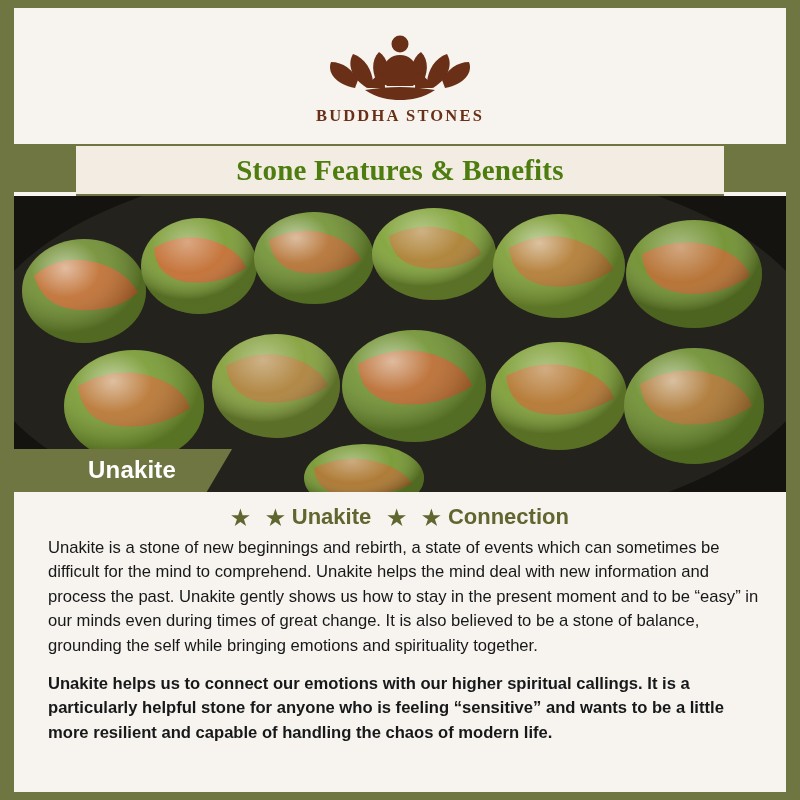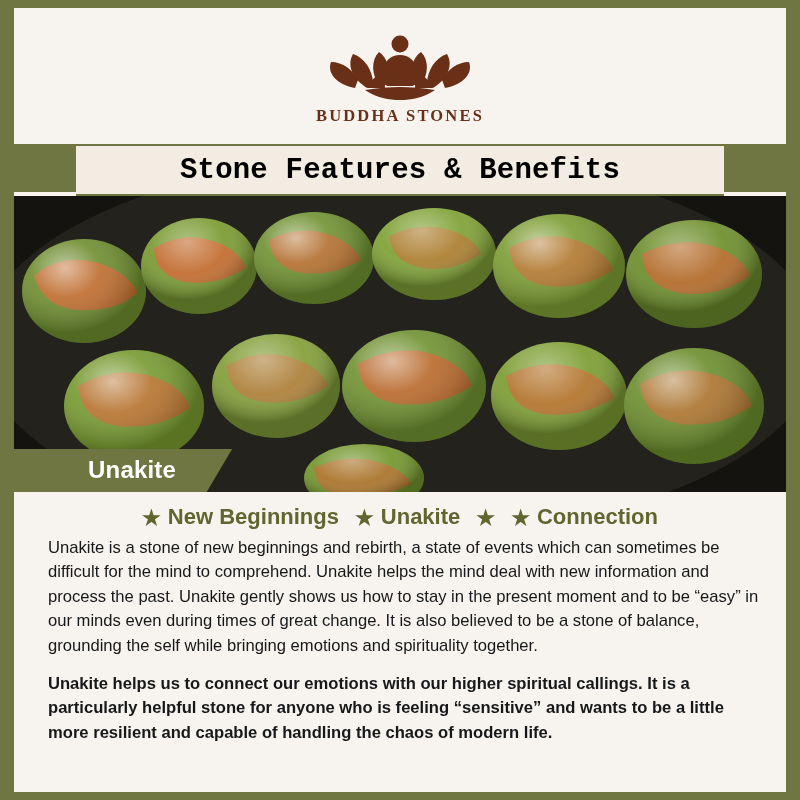--- a/index.html
+++ b/index.html
@@ -91,24 +91,24 @@
   .title-band .side-line {
     position: absolute;
     top: -2px;
     height: 48px;
     width: 62px;
     background: #6f7641;
   }
   .title-band .side-line.left { left: -62px; }
   .title-band .side-line.right { right: -62px; }
   .title-text {
-    font-family: Liberation Mono, monospace;
+    font-family: Liberation Serif, serif;
     font-weight: bold;
     font-size: 29px;
-    color: #000000;
+    color: #4d7c0f;
     letter-spacing: 0.2px;
     text-align: right;
   }
   
   .photo {
     position: relative;
     width: 772px;
     height: 296px;
     overflow: hidden;
     background: #1d1c18;
@@ -287,21 +287,20 @@
             <ellipse cx="350" cy="282" rx="60" ry="34" fill="url(#gloss2)"></ellipse>
           </g>
         </g>
       </svg>
       <div class="stone-label">Unakite</div>
     </div>
 
     <div class="benefits">
       <div class="benefit">
         <span class="star">★</span>
-        <span>New Beginnings</span>
       </div>
       <div class="benefit">
         <span class="star">★</span>
         <span>Unakite</span>
       </div>
       <div class="benefit">
         <span class="star">★</span>
       </div>
       <div class="benefit">
         <span class="star">★</span>

